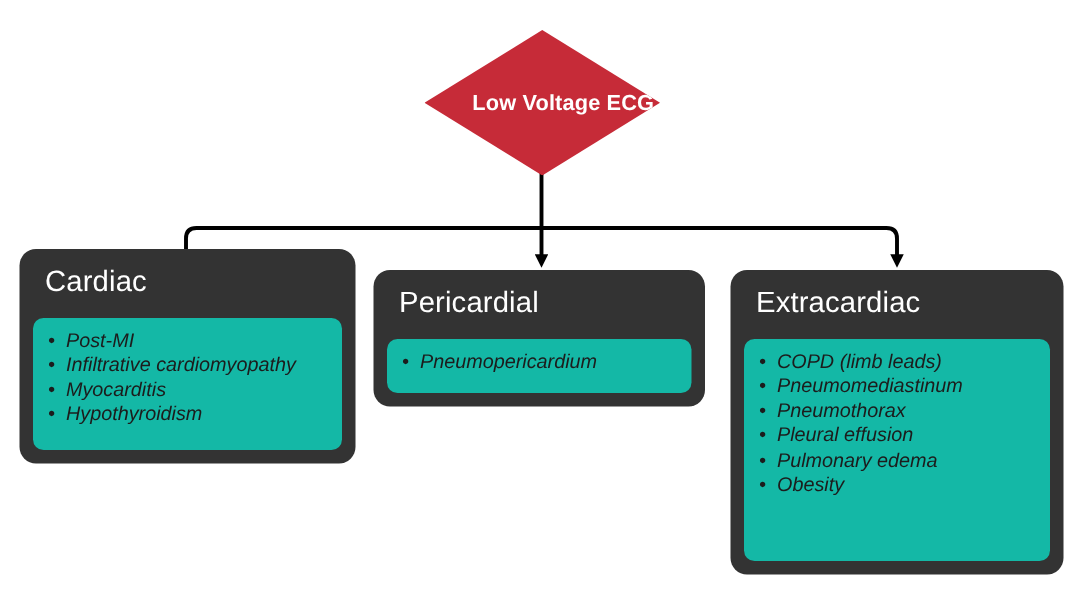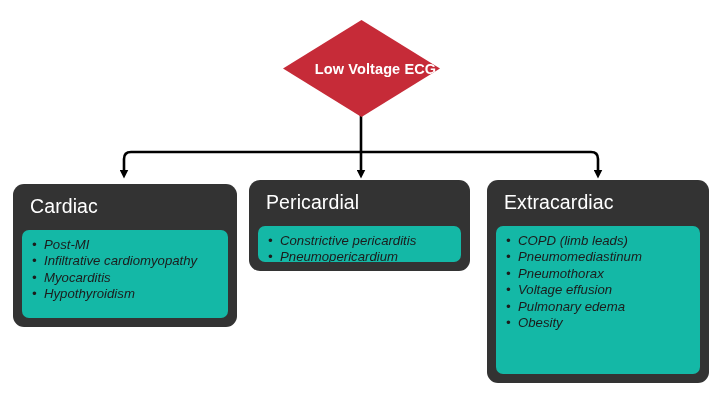--- a/index.html
+++ b/index.html
@@ -76,21 +76,21 @@
   }
   .box-body li::before{
     content:"\2022";
     position:absolute;
     left:1px;top:0;
     font-size:13.2px;
     line-height:16.4px;
     color:#1c1c1c;
   }
 
-  #box-cardiac{left:13px;top:184px;width:224px;height:143px;}
+  #box-cardiac{left:13px;top:166px;width:224px;height:143px;}
   #box-pericardial{left:249px;top:180px;width:221px;height:91px;}
   #box-extracardiac{left:487px;top:180px;width:222px;height:203px;}
 </style>
 </head>
 <body>
 
 <div id="stage">
 
   <svg id="connectors" viewBox="0 0 722 402" width="722" height="402">
     <defs>
@@ -121,33 +121,32 @@
         <li>Myocarditis</li>
         <li>Hypothyroidism</li>
       </ul>
     </div>
   </div>
 
   <div class="box" id="box-pericardial">
     <div class="box-title">Pericardial</div>
     <div class="box-body">
       <ul>
-        <li>Constrictive pericarditis</li>
         <li>Pneumopericardium</li>
       </ul>
     </div>
   </div>
 
   <div class="box" id="box-extracardiac">
     <div class="box-title">Extracardiac</div>
     <div class="box-body">
       <ul>
         <li>COPD (limb leads)</li>
         <li>Pneumomediastinum</li>
         <li>Pneumothorax</li>
-        <li>Voltage effusion</li>
+        <li>Pleural effusion</li>
         <li>Pulmonary edema</li>
         <li>Obesity</li>
       </ul>
     </div>
   </div>
 
 </div>
 
 </body></html>

